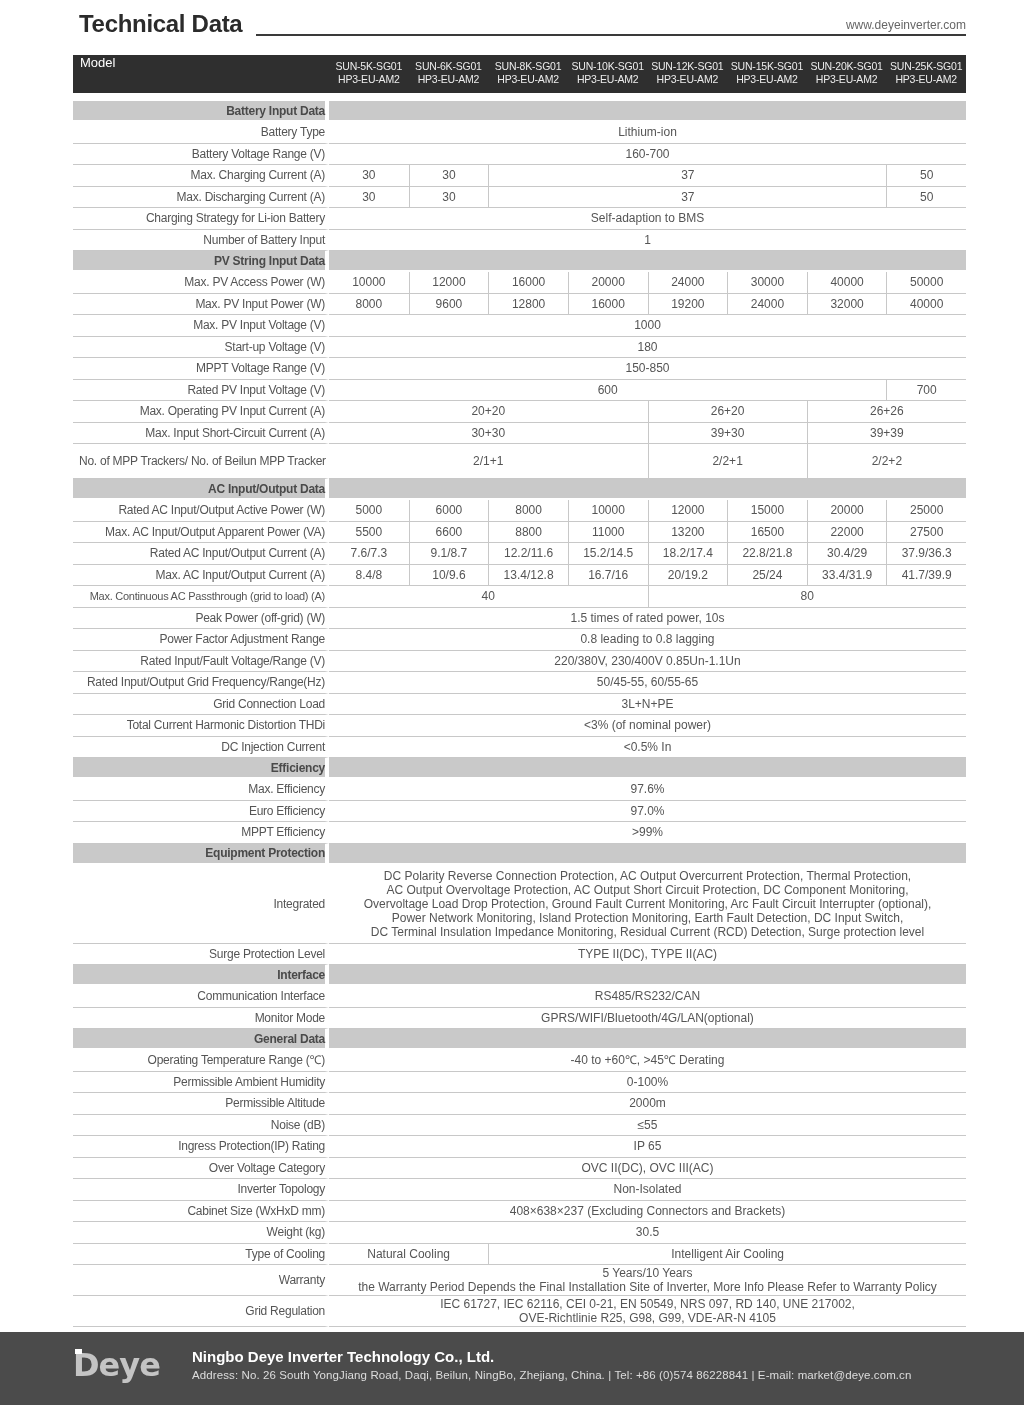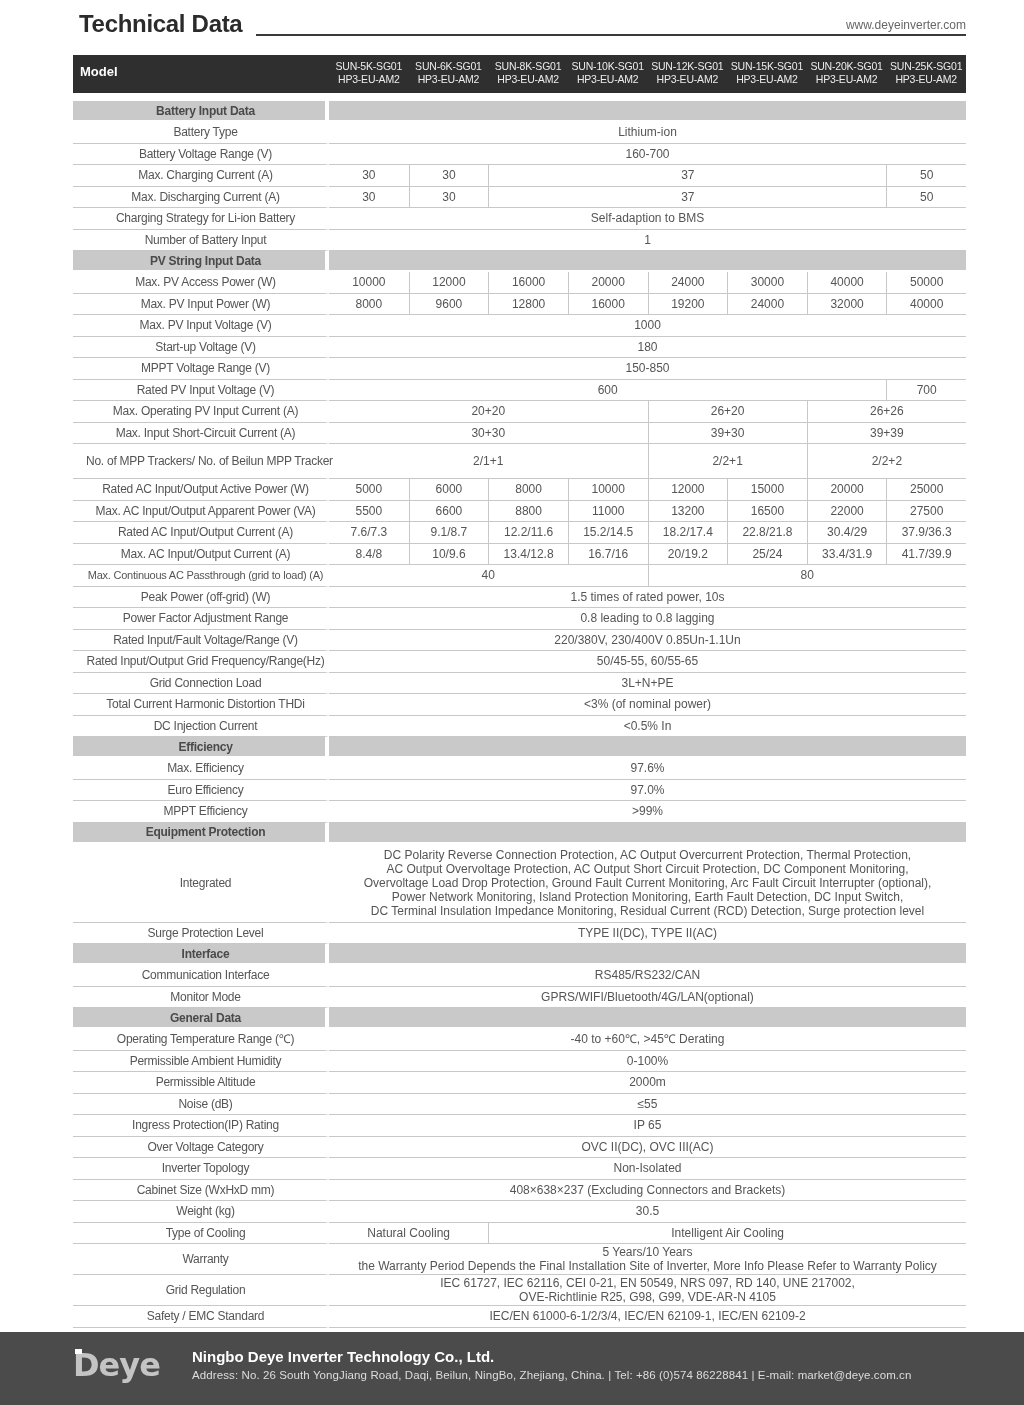--- a/index.html
+++ b/index.html
@@ -3,26 +3,26 @@
 <meta charset="utf-8">
 <style>
   html, body { margin: 0; padding: 0; background: #ffffff; }
   body { width: 1024px; height: 1405px; position: relative; overflow: hidden;
          font-family: "Liberation Sans", sans-serif; color: #555; }
   .title { position: absolute; left: 79px; top: 10px; font-size: 24px; font-weight: bold; color: #2b2b2b;
            font-family: "Liberation Sans", sans-serif; letter-spacing: -0.3px; }
   .title-rule { position: absolute; left: 256px; right: 58px; top: 34px; height: 2px; background: #3a3a3a; }
   .site { position: absolute; right: 58px; top: 18px; font-size: 12px; color: #666; }
   .model-bar { position: absolute; left: 73px; top: 55px; width: 893px; height: 38px; background: #2f2f2f; color: #fff; }
-  .model-label { position: absolute; left: 7px; top: 9px; font-size: 13px; font-weight: bold; }
+  .model-label { position: absolute; left: 7px; top: 0; font-size: 13px; font-weight: normal; }
   .model-cols { position: absolute; left: 256px; top: 5px; right: 0; display: flex; }
   .model-col { flex: 1; text-align: center; font-size: 10.5px; line-height: 13px; color: #ececec; letter-spacing: -0.2px; }
   table.spec { position: absolute; left: 73px; top: 101px; width: 893px; border-collapse: separate; border-spacing: 0; table-layout: fixed; }
   table.spec td { font-size: 12px; color: #555; padding: 0; height: 20.5px; line-height: 14px; border-bottom: 1.5px solid #c8c8c8; }
-  table.spec td.lab { text-align: center; padding-left: 13px; border-right: 4px solid #fff; white-space: nowrap; letter-spacing: -0.25px; }
+  table.spec td.lab { text-align: right; padding-left: 6px; border-right: 4px solid #fff; white-space: nowrap; letter-spacing: -0.25px; }
   table.spec td.val { text-align: center; border-left: 1px solid #c8c8c8; }
   table.spec td.val.first { border-left: none; }
   table.spec tr.sec td { background: #c9c9c9; font-weight: bold; color: #4a4a4a; border-bottom: 2px solid #fff; height: 19px; }
   table.spec tr.sec td.lab { border-right: 4px solid #fff; }
   table.spec tr.tall td { height: 34px; }
   table.spec tr.xtall td { height: 78px; }
   table.spec tr.mid td { height: 30px; }
   .multiline { white-space: pre-line; line-height: 14px; }
   .footer { position: absolute; left: 0; top: 1332px; width: 1024px; height: 75px; background: #4b4b4b; }
   .logo { position: absolute; left: 73px; top: 14px; font-size: 32px; font-weight: bold; color: #c4c4c4; letter-spacing: -1px; font-family: "DejaVu Sans", sans-serif; }
@@ -179,20 +179,24 @@
         <td class="val multiline" colspan="2">39+30</td>
         <td class="val multiline" colspan="2">39+39</td>
       </tr>
       <tr class="tall">
         <td class="lab multiline">No. of MPP Trackers/
 No. of Beilun MPP Tracker</td>
         <td class="val multiline first" colspan="4">2/1+1</td>
         <td class="val multiline" colspan="2">2/2+1</td>
         <td class="val multiline" colspan="2">2/2+2</td>
       </tr>
+      <tr class="sec">
+        <td class="lab">AC Input/Output Data</td>
+        <td colspan="8"></td>
+      </tr>
       <tr>
         <td class="lab multiline">Rated AC Input/Output Active Power (W)</td>
         <td class="val multiline first" colspan="1">5000</td>
         <td class="val multiline" colspan="1">6000</td>
         <td class="val multiline" colspan="1">8000</td>
         <td class="val multiline" colspan="1">10000</td>
         <td class="val multiline" colspan="1">12000</td>
         <td class="val multiline" colspan="1">15000</td>
         <td class="val multiline" colspan="1">20000</td>
         <td class="val multiline" colspan="1">25000</td>

